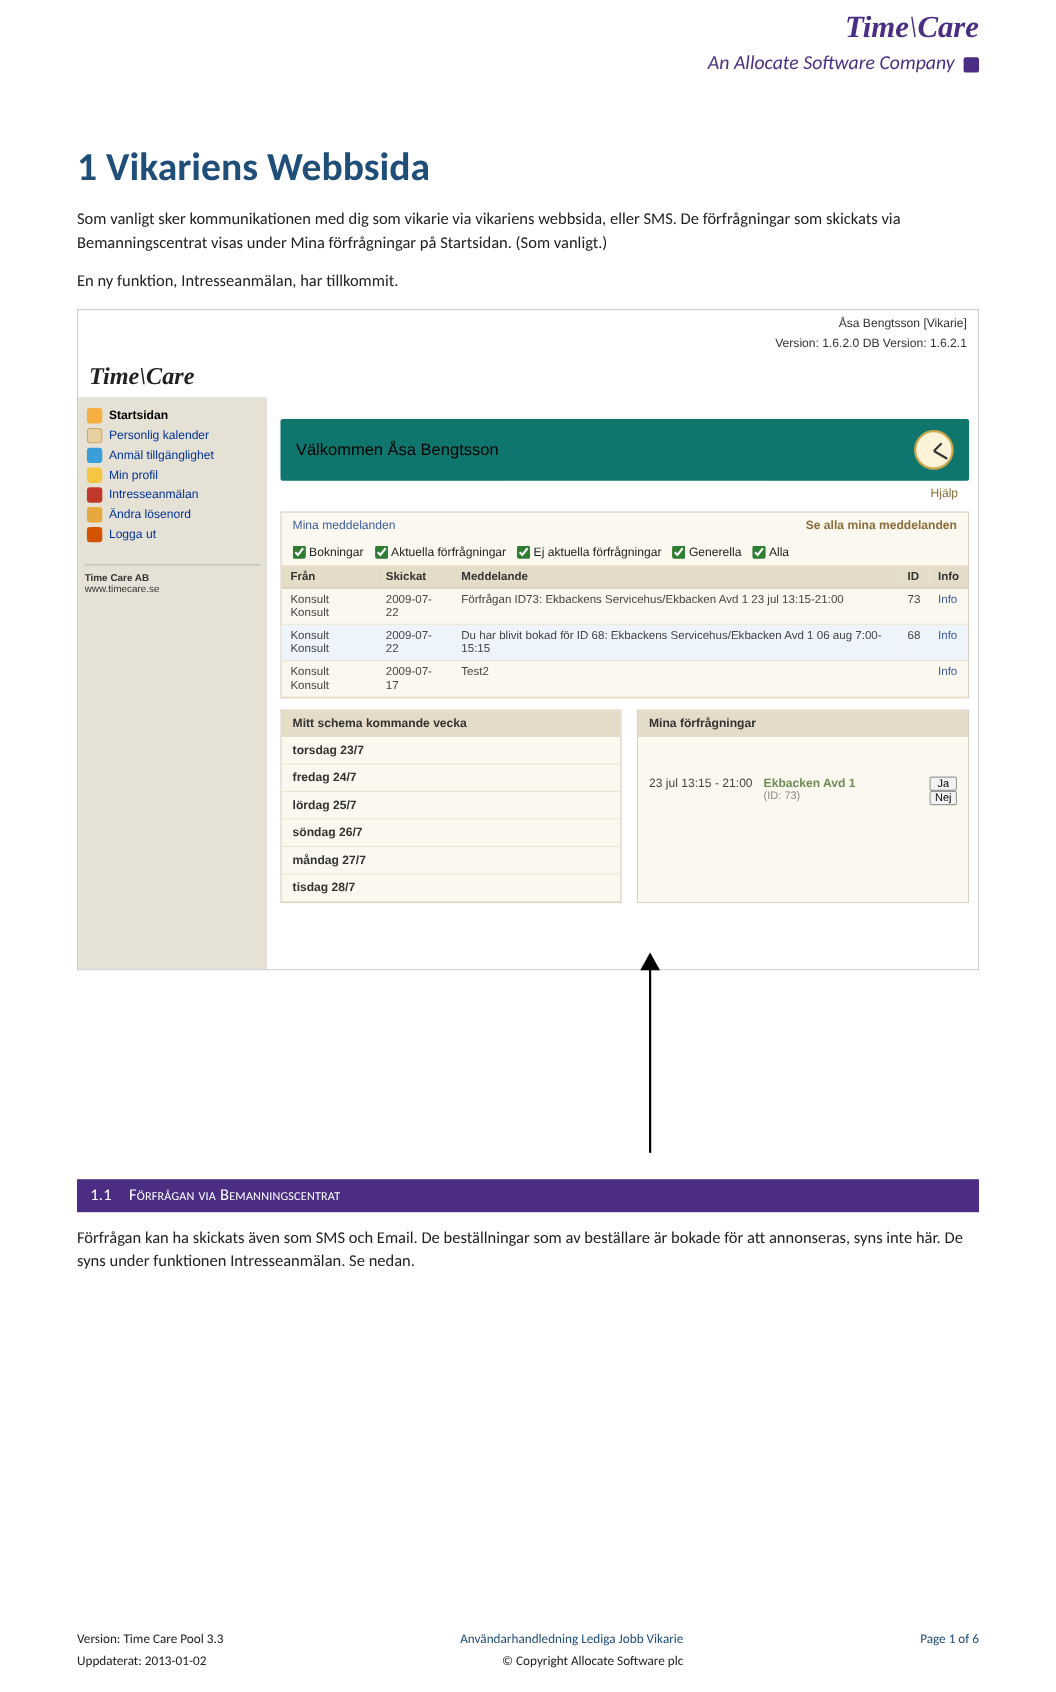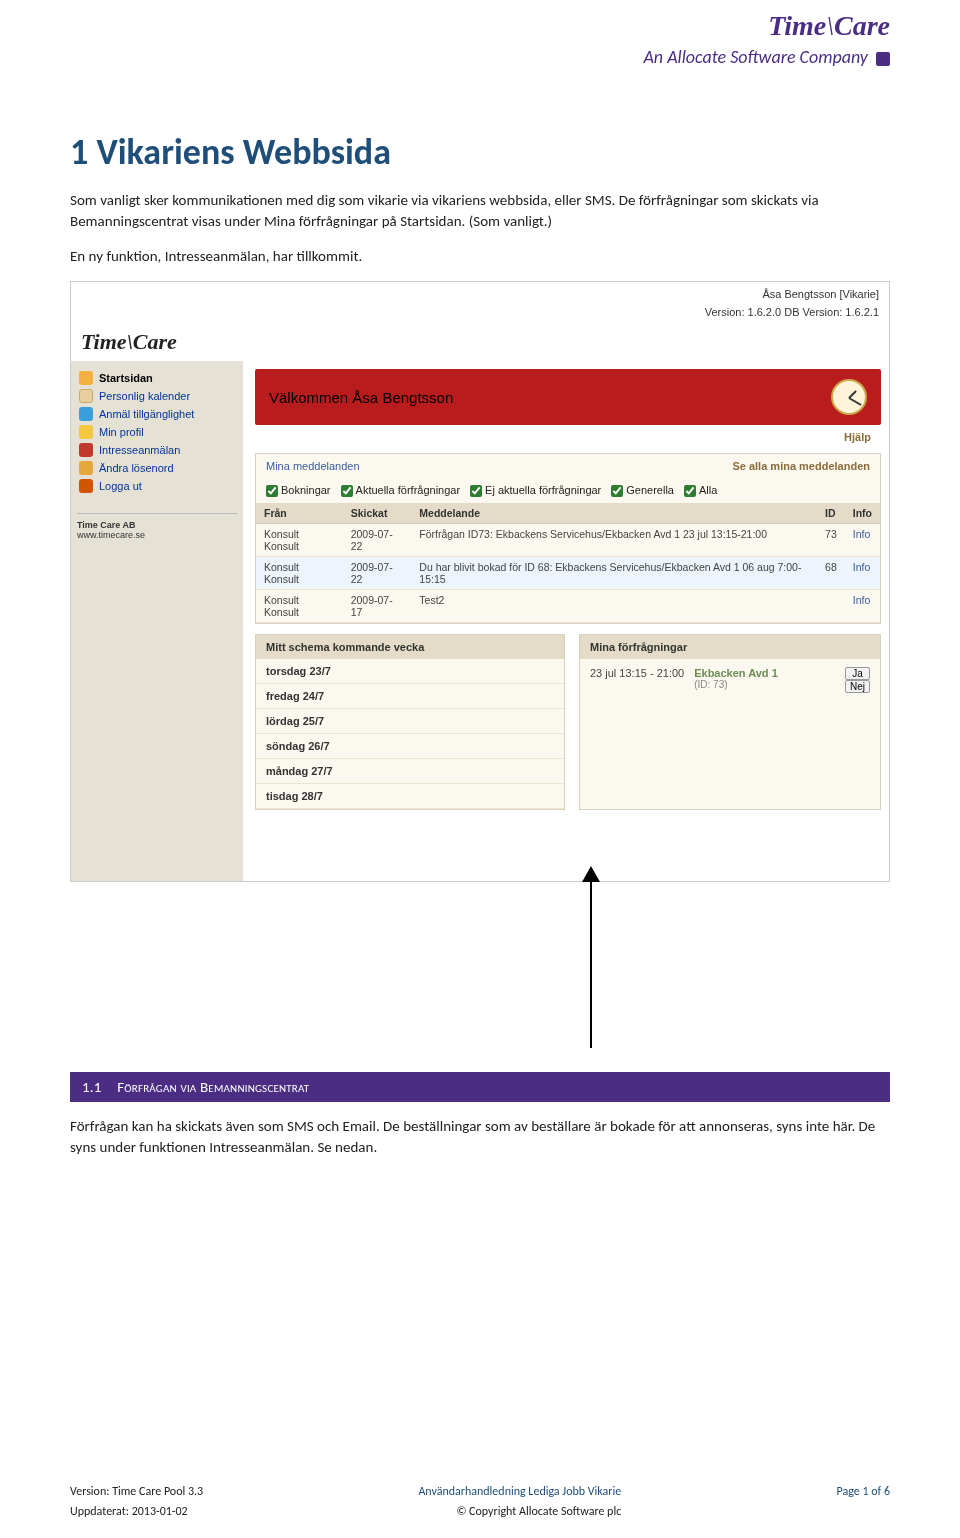--- a/index.html
+++ b/index.html
@@ -123,47 +123,47 @@
     border-top: 1px solid #bbb;
     padding-top: 6px;
   }
   .ss-company .name { font-weight: bold; }
   .ss-main {
     flex: 1;
     padding: 0 0 0 0;
     background: #fff;
   }
   .ss-welcome-bar {
-    background: #b91c1c;
+    background: #0f766e;
     padding: 10px 14px;
     display: flex;
     justify-content: space-between;
     align-items: center;
-    margin: 8px 8px 4px 12px;
+    margin: 20px 8px 4px 12px;
     border-radius: 2px;
     gap: 30px;
   }
   .ss-welcome-bar .clock {
     width: 36px; height: 36px;
     border: 2px solid #caa84a;
     border-radius: 50%;
     position: relative;
     background: #fcf3d8;
   }
   .ss-welcome-bar .clock::before,
   .ss-welcome-bar .clock::after {
     content: ""; position: absolute; left: 50%; top: 50%;
     background: #333; transform-origin: left center;
   }
   .ss-welcome-bar .clock::before { width: 10px; height: 2px; transform: rotate(-45deg);}
   .ss-welcome-bar .clock::after { width: 14px; height: 2px; transform: rotate(30deg);}
   .ss-help {
     text-align: right;
     color: #8a6d3b;
-    font-weight: bold;
+    font-weight: normal;
     padding: 2px 18px 10px;
   }
   .ss-panel {
     margin: 0 8px 10px 12px;
     border: 1px solid #d8d1bf;
     background: #fbf8ef;
   }
   .ss-panel-head {
     display: flex;
     justify-content: space-between;
@@ -227,20 +227,21 @@
     padding: 6px 10px;
     border-bottom: 1px solid #eee5d0;
     font-weight: bold;
     color: #333;
   }
   .ss-inquiry-row {
     padding: 8px 10px;
     display: flex;
     gap: 10px;
     align-items: flex-start;
+    margin-top: 28px;
   }
   .ss-inquiry-row .time { color: #444; }
   .ss-inquiry-row .where { color: #6d8c56; font-weight: bold;}
   .ss-inquiry-row .id { color: #888; font-size: 10px;}
   .ss-inquiry-row .btns { margin-left: auto; display: flex; flex-direction: column; gap: 0;}
   .ss-inquiry-row .btn {
     border: 1px solid #999; background: #f2f2f2;
     font-size: 10px; padding: 0 4px; border-radius: 2px;
     text-align: center;
   }

